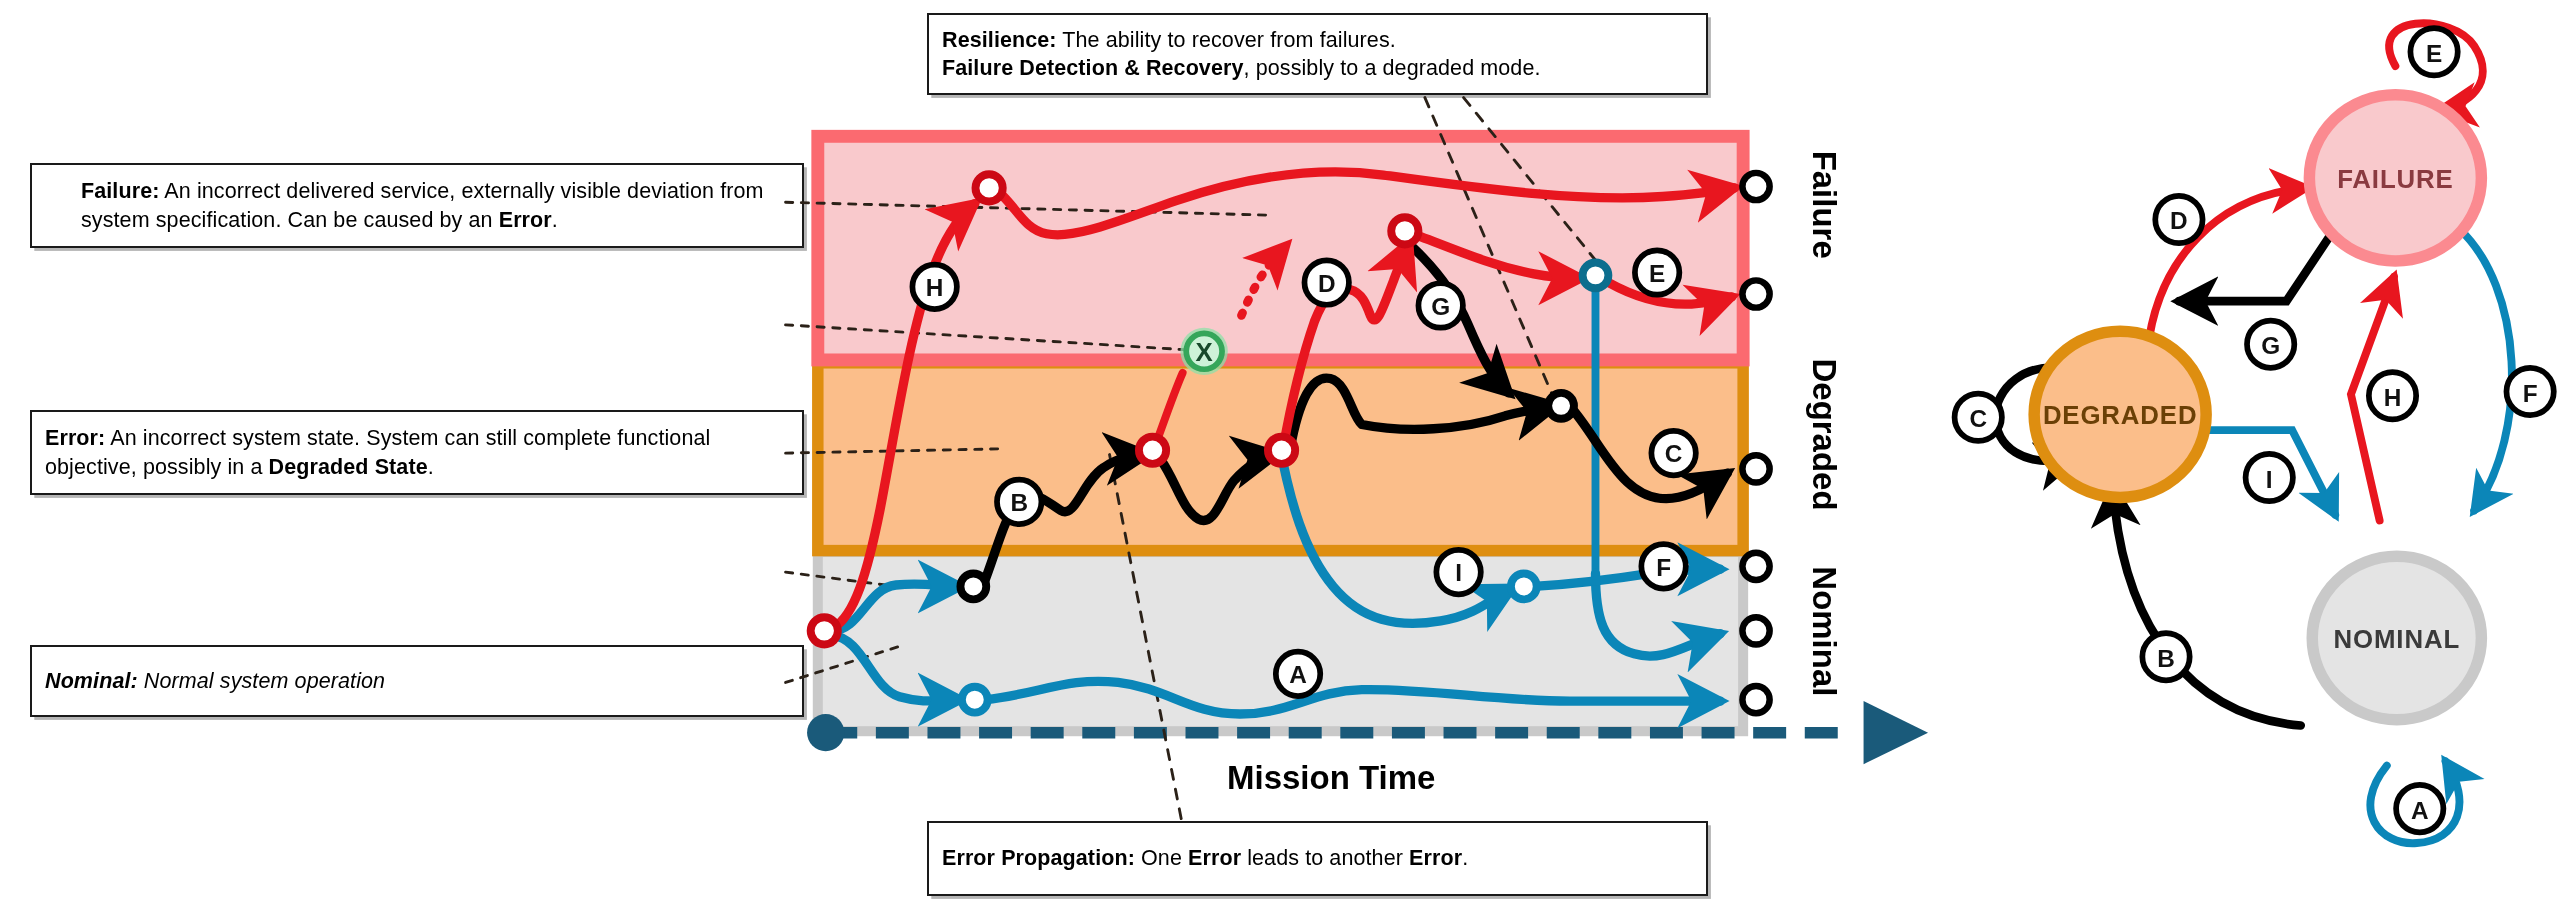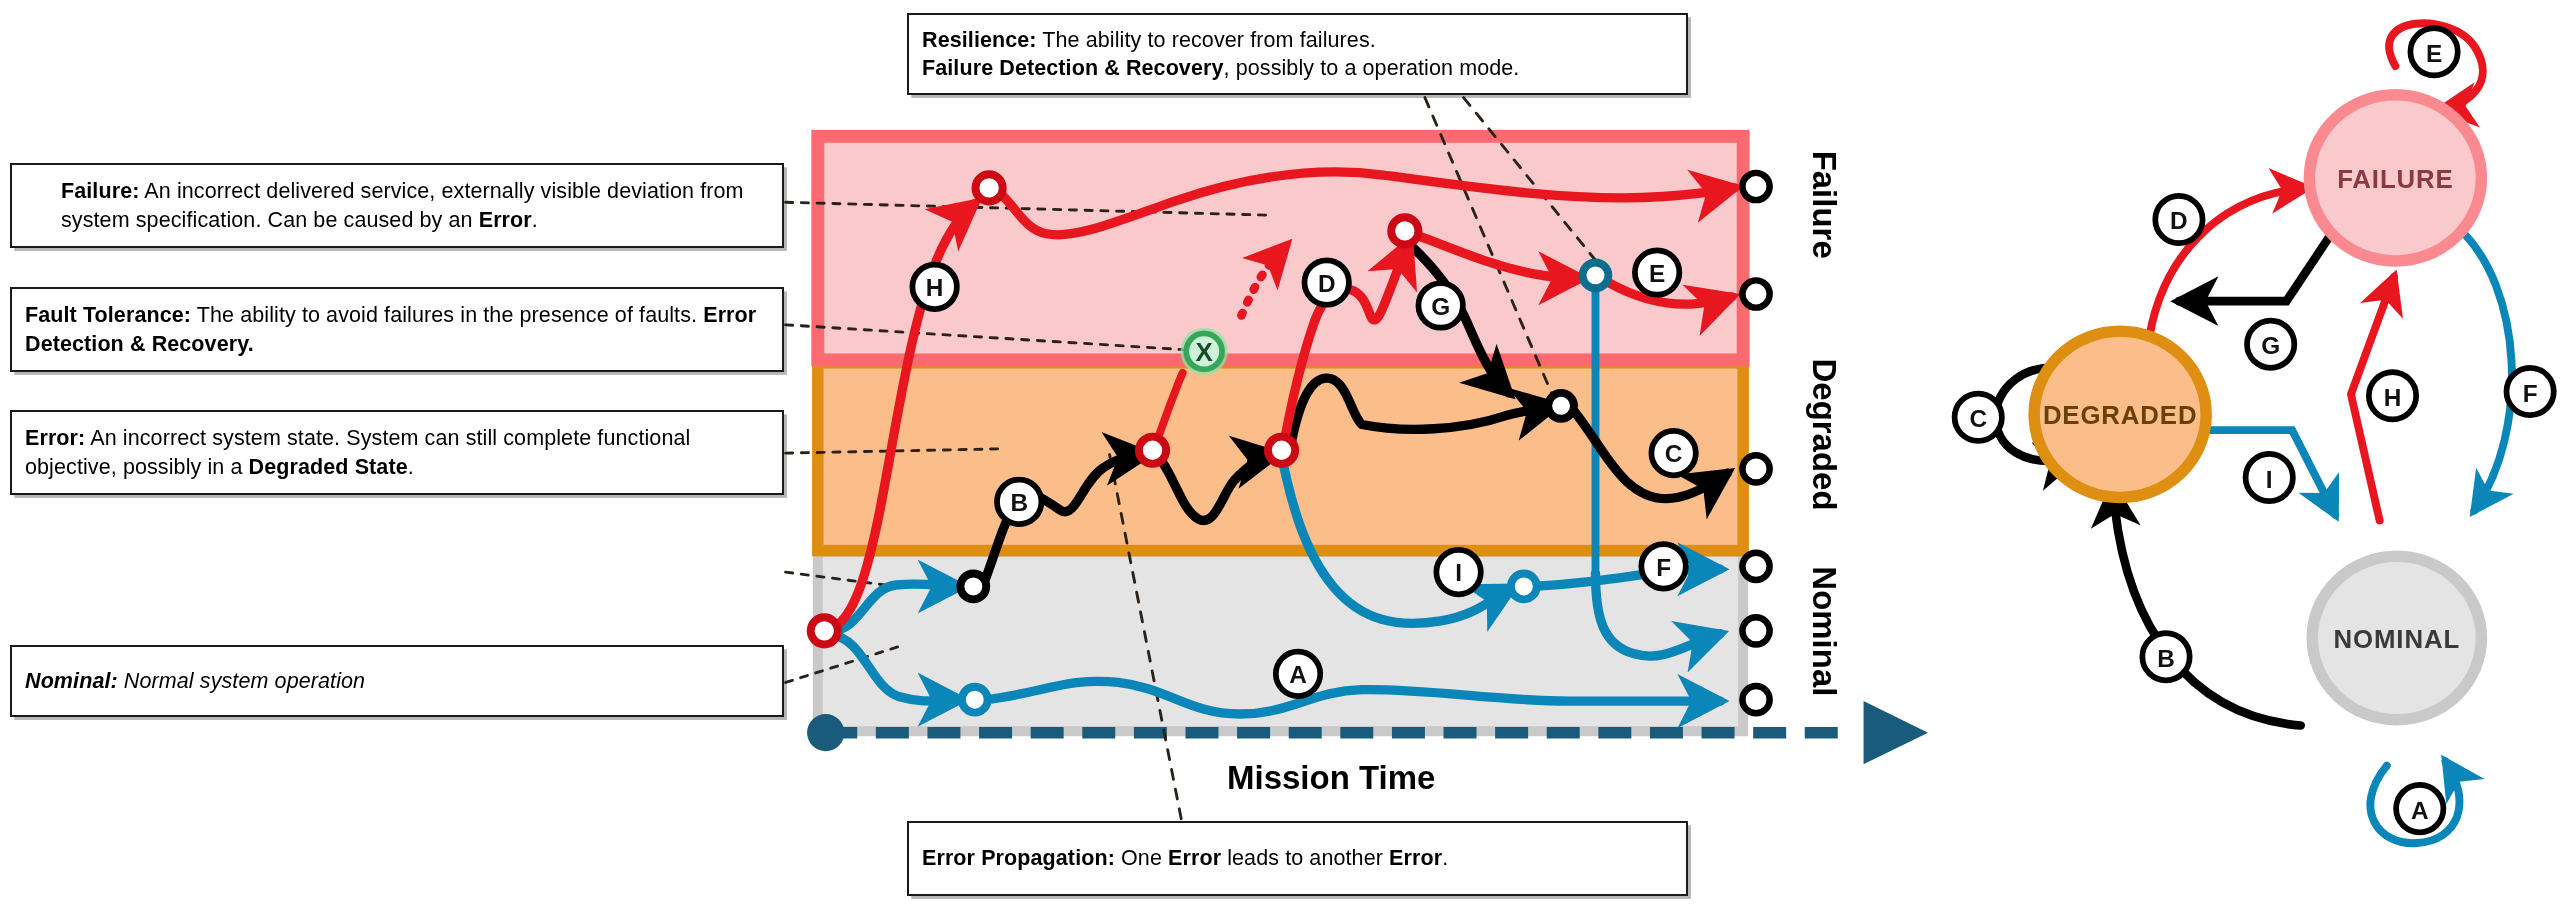--- a/index.html
+++ b/index.html
@@ -4,21 +4,21 @@
 <title>Resilience Taxonomy Diagram</title>
 <style>
   html,body{margin:0;padding:0;background:#ffffff;}
   body{width:2576px;height:922px;position:relative;overflow:hidden;
        font-family:"Liberation Sans","DejaVu Sans",sans-serif;}
   #root{position:absolute;left:0;top:0;width:2576px;height:922px;}
 
   
   .defbox{position:absolute;background:#ffffff;border:2.2px solid #1a1a1a;
           box-sizing:border-box;display:flex;align-items:center;
-          box-shadow:3.6px 3.6px 0 -0.7px rgba(120,120,120,0.55);}
+          box-shadow:3.6px 3.6px 0 -0.7px rgba(120,120,120,0.55);margin-left:20px;}
   .defbox .txt{font-size:21.5px;line-height:1.32;color:#000;padding:0 13px;
                font-weight:400;letter-spacing:0.1px;}
   .defbox .txt b{font-weight:700;}
   .defbox .txt i{font-style:italic;}
 
   
   svg{position:absolute;left:0;top:0;overflow:visible;}
   .band-label{font-size:46px;font-weight:700;fill:#000;
               font-family:"Liberation Sans","DejaVu Sans",sans-serif;}
   .axis-title{font-size:46px;font-weight:700;fill:#000;
@@ -35,43 +35,38 @@
 <body>
 
 <div id="root">
 
   <div class="defbox" style="left:10px;top:163px;width:774px;height:85px;padding-left:36px;">
     <div class="txt">
       <b>Failure:</b><span> An incorrect delivered service, externally visible deviation from system specification. Can be caused by an </span><b>Error</b><span>.</span>
     </div>
   </div>
 
-  <div class="defbox" style="left:10px;top:287px;width:774px;height:85px;">
-    <div class="txt">
-      <b>Fault Tolerance:</b><span> The ability to avoid failures in the presence of faults. </span><b>Error Detection &amp; Recovery.</b>
-    </div>
-  </div>
 
   <div class="defbox" style="left:10px;top:410px;width:774px;height:85px;justify-content:center;">
     <div class="txt">
       <b>Error:</b><span> An incorrect system state. System can still complete functional objective, possibly in a </span><b>Degraded State</b><span>.</span>
     </div>
   </div>
 
 
   <div class="defbox" style="left:10px;top:645px;width:774px;height:72px;font-style:italic;">
     <div class="txt">
       <b>Nominal:</b><span> Normal system operation</span>
     </div>
   </div>
 
   <div class="defbox" style="left:907px;top:13px;width:781px;height:82px;">
     <div class="txt">
       <b>Resilience:</b><span> The ability to recover from failures.</span><br>
-      <b>Failure Detection &amp; Recovery</b><span>, possibly to a operation mode.</span>
+      <b>Failure Detection &amp; Recovery</b><span>, possibly to a degraded mode.</span>
     </div>
   </div>
 
   <div class="defbox" style="left:907px;top:821px;width:781px;height:75px;">
     <div class="txt">
       <b>Error Propagation:</b><span> One </span><b>Error</b><span> leads to another </span><b>Error</b><span>.</span>
     </div>
   </div>
 
   <svg width="2576" height="922" viewBox="0 0 3594 1286">

